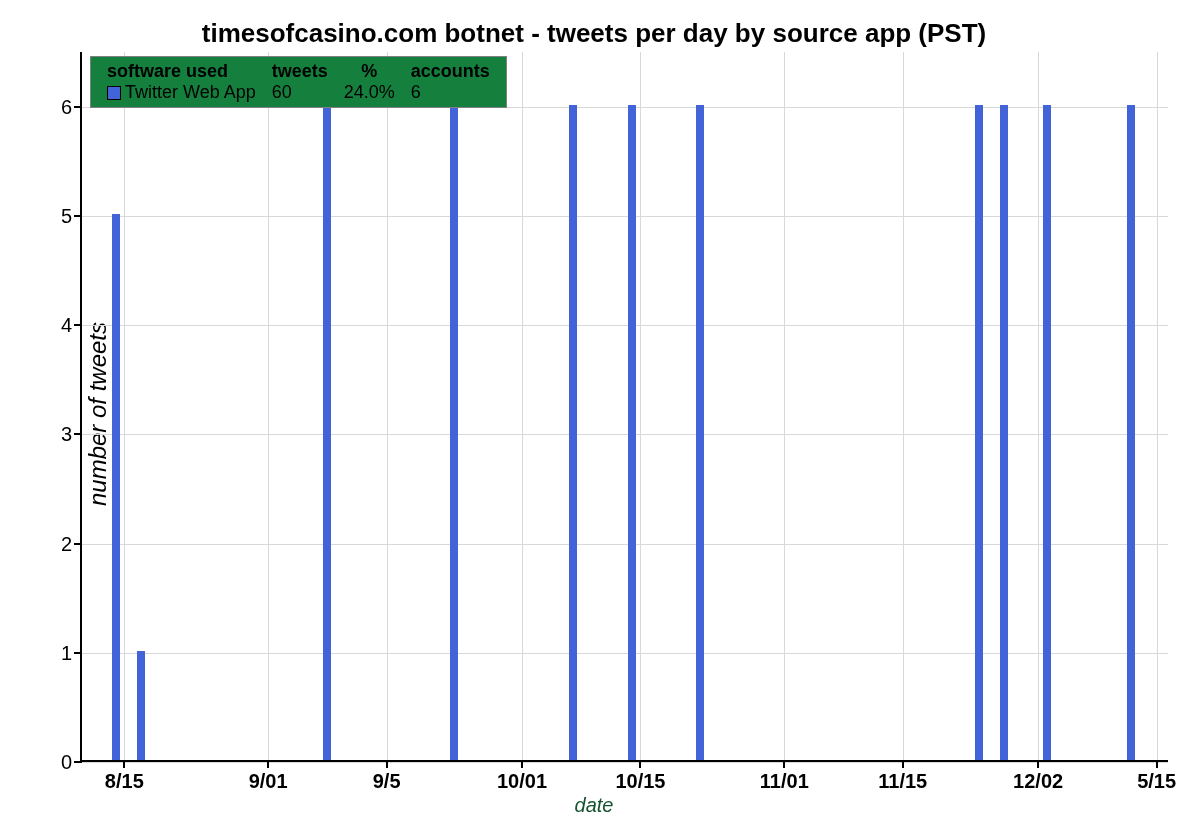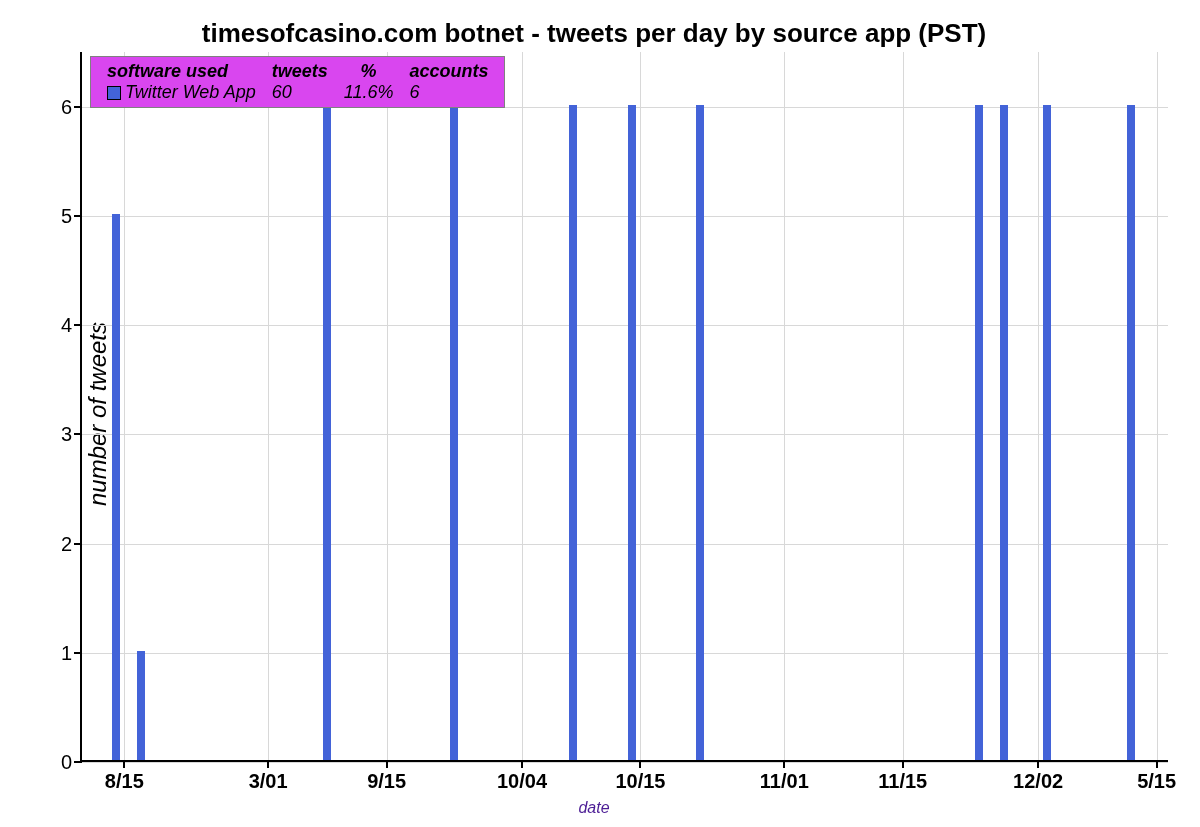--- a/index.html
+++ b/index.html
@@ -34,23 +34,23 @@
     font-style: italic;
     color: #000;
     white-space: nowrap;
   }
   .xlabel {
     position: absolute;
     bottom: 10px;
     left: 0;
     right: 0;
     text-align: center;
-    font-size: 16px;
+    font-size: 20px;
     font-style: italic;
-    color: #4c1d95;
+    color: #14532d;
   }
   .plot {
     position: absolute;
     left: 80px;
     top: 52px;
     right: 20px;
     bottom: 65px;
     border-left: 2px solid #000;
     border-bottom: 2px solid #000;
   }
@@ -102,26 +102,25 @@
   }
   .bar {
     position: absolute;
     bottom: 0;
     background: #4363d8;
     width: 8px;
     transform: translateX(-50%);
   }
   .legend {
     position: absolute;
-    background: #d946ef;
+    background: #15803d;
     border: 1px solid #808080;
     font-size: 18px;
     padding: 4px 8px 4px 8px;
     box-sizing: border-box;
-    font-style: italic;
   }
   .legend table {
     border-collapse: collapse;
   }
   .legend th {
     font-weight: bold;
     padding: 0 8px;
   }
   .legend th.left {
     text-align: left;
@@ -172,27 +171,27 @@
       <div class="grid-h" style="top: 163.846px;"></div>
       <div class="ytick-label" style="top: 163.846px;">5</div>
       <div class="ytick-mark" style="top: 162.846px;"></div>
       <div class="grid-h" style="top: 54.6154px;"></div>
       <div class="ytick-label" style="top: 54.6154px;">6</div>
       <div class="ytick-mark" style="top: 53.6154px;"></div>
       <div class="grid-v" style="left: 42.3077px;"></div>
       <div class="xtick-label" style="left: 42.3077px;">8/15</div>
       <div class="xtick-mark" style="left: 41.3077px;"></div>
       <div class="grid-v" style="left: 186.154px;"></div>
-      <div class="xtick-label" style="left: 186.154px;">3/01</div>
+      <div class="xtick-label" style="left: 186.154px;">9/01</div>
       <div class="xtick-mark" style="left: 185.154px;"></div>
       <div class="grid-v" style="left: 304.615px;"></div>
-      <div class="xtick-label" style="left: 304.615px;">9/15</div>
+      <div class="xtick-label" style="left: 304.615px;">9/5</div>
       <div class="xtick-mark" style="left: 303.615px;"></div>
       <div class="grid-v" style="left: 440px;"></div>
-      <div class="xtick-label" style="left: 440px;">10/04</div>
+      <div class="xtick-label" style="left: 440px;">10/01</div>
       <div class="xtick-mark" style="left: 439px;"></div>
       <div class="grid-v" style="left: 558.462px;"></div>
       <div class="xtick-label" style="left: 558.462px;">10/15</div>
       <div class="xtick-mark" style="left: 557.462px;"></div>
       <div class="grid-v" style="left: 702.308px;"></div>
       <div class="xtick-label" style="left: 702.308px;">11/01</div>
       <div class="xtick-mark" style="left: 701.308px;"></div>
       <div class="grid-v" style="left: 820.769px;"></div>
       <div class="xtick-label" style="left: 820.769px;">11/15</div>
       <div class="xtick-mark" style="left: 819.769px;"></div>
@@ -222,21 +221,21 @@
             <th>%</th>
             <th>accounts</th>
           </tr>
         </thead>
         <tbody>
           <tr>
             <td class="left">
               <span class="legend-swatch"></span><span>Twitter Web App</span>
             </td>
             <td>60</td>
-            <td>11.6%</td>
+            <td>24.0%</td>
             <td>6</td>
           </tr>
         </tbody>
       </table>
     </div>
     </div>
 
 </div>
 
 </body></html>

